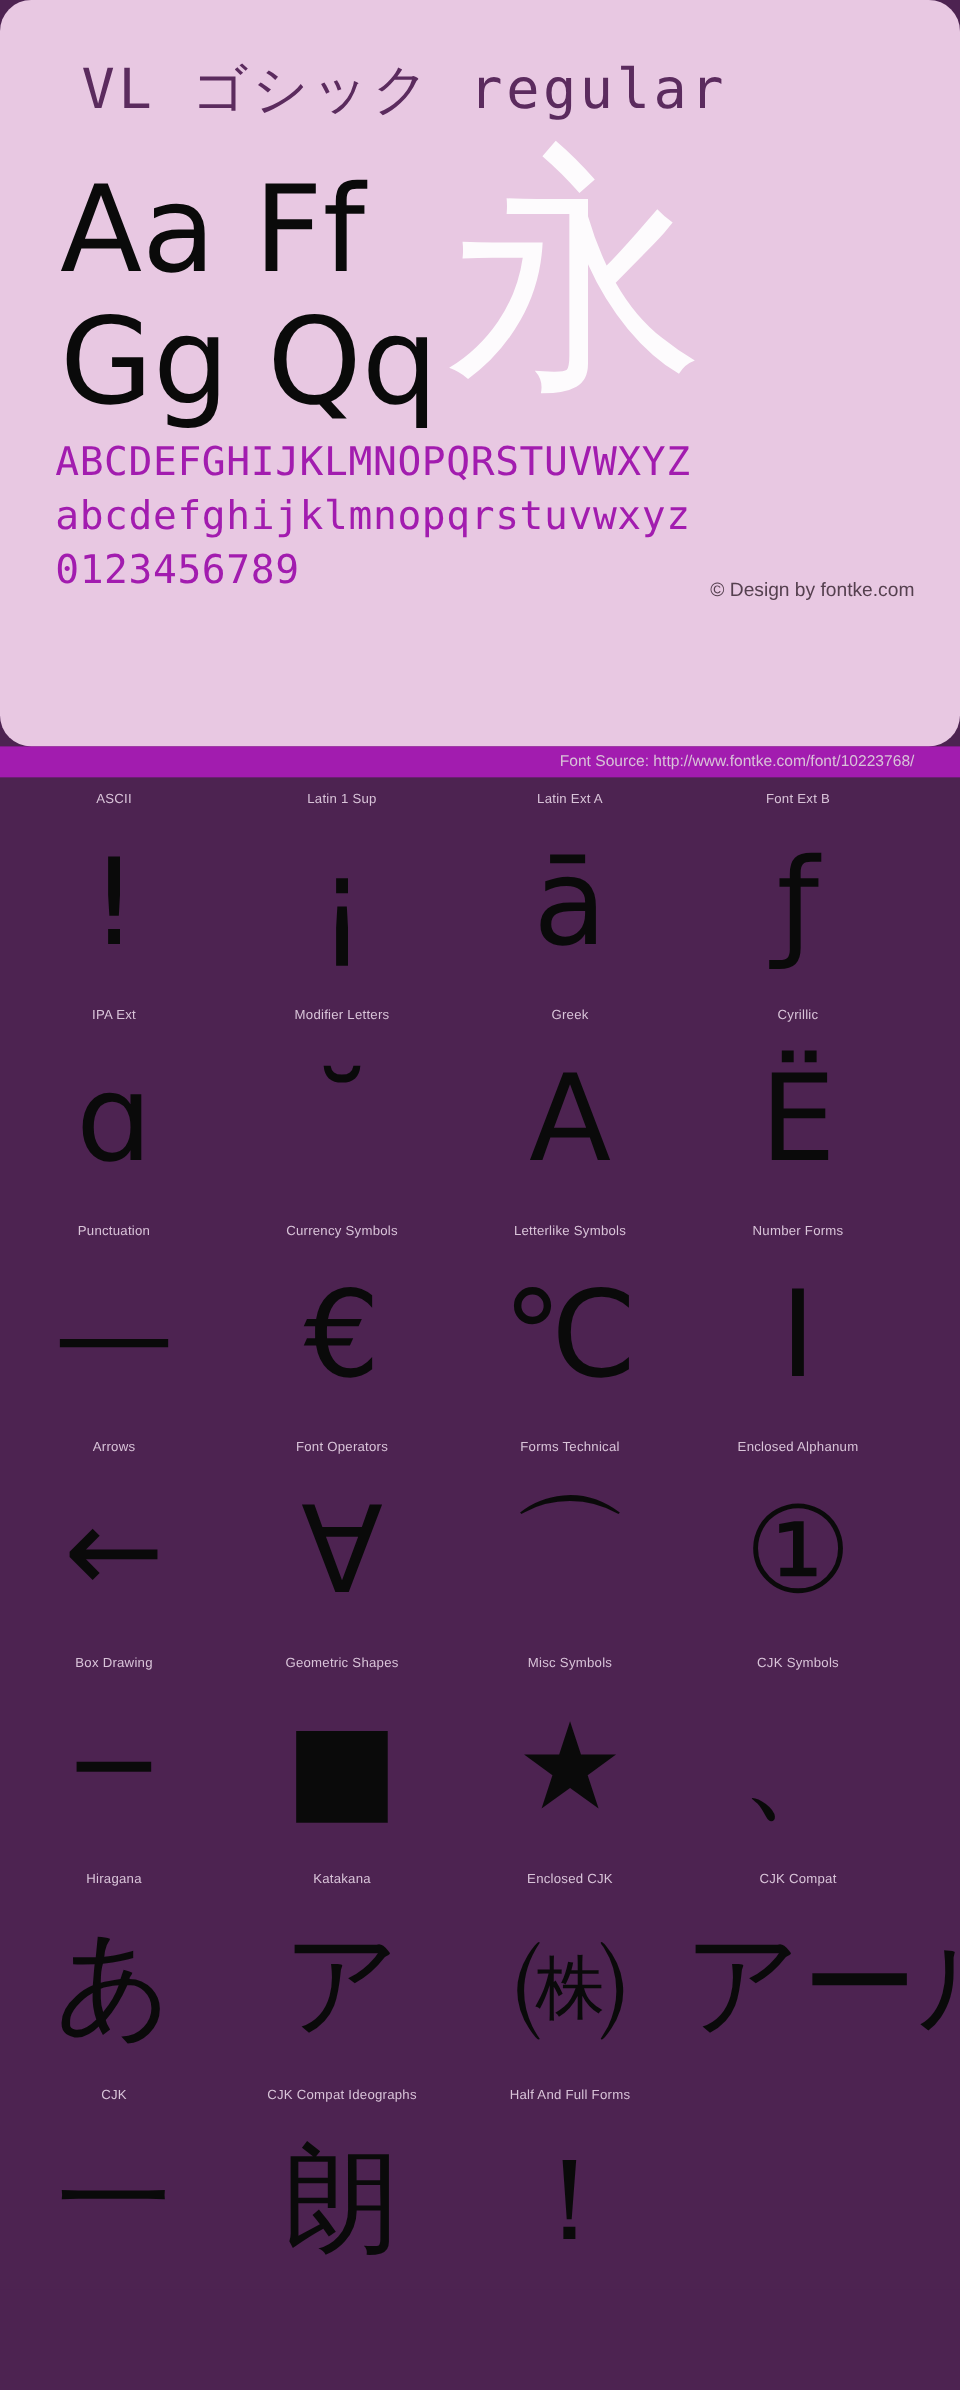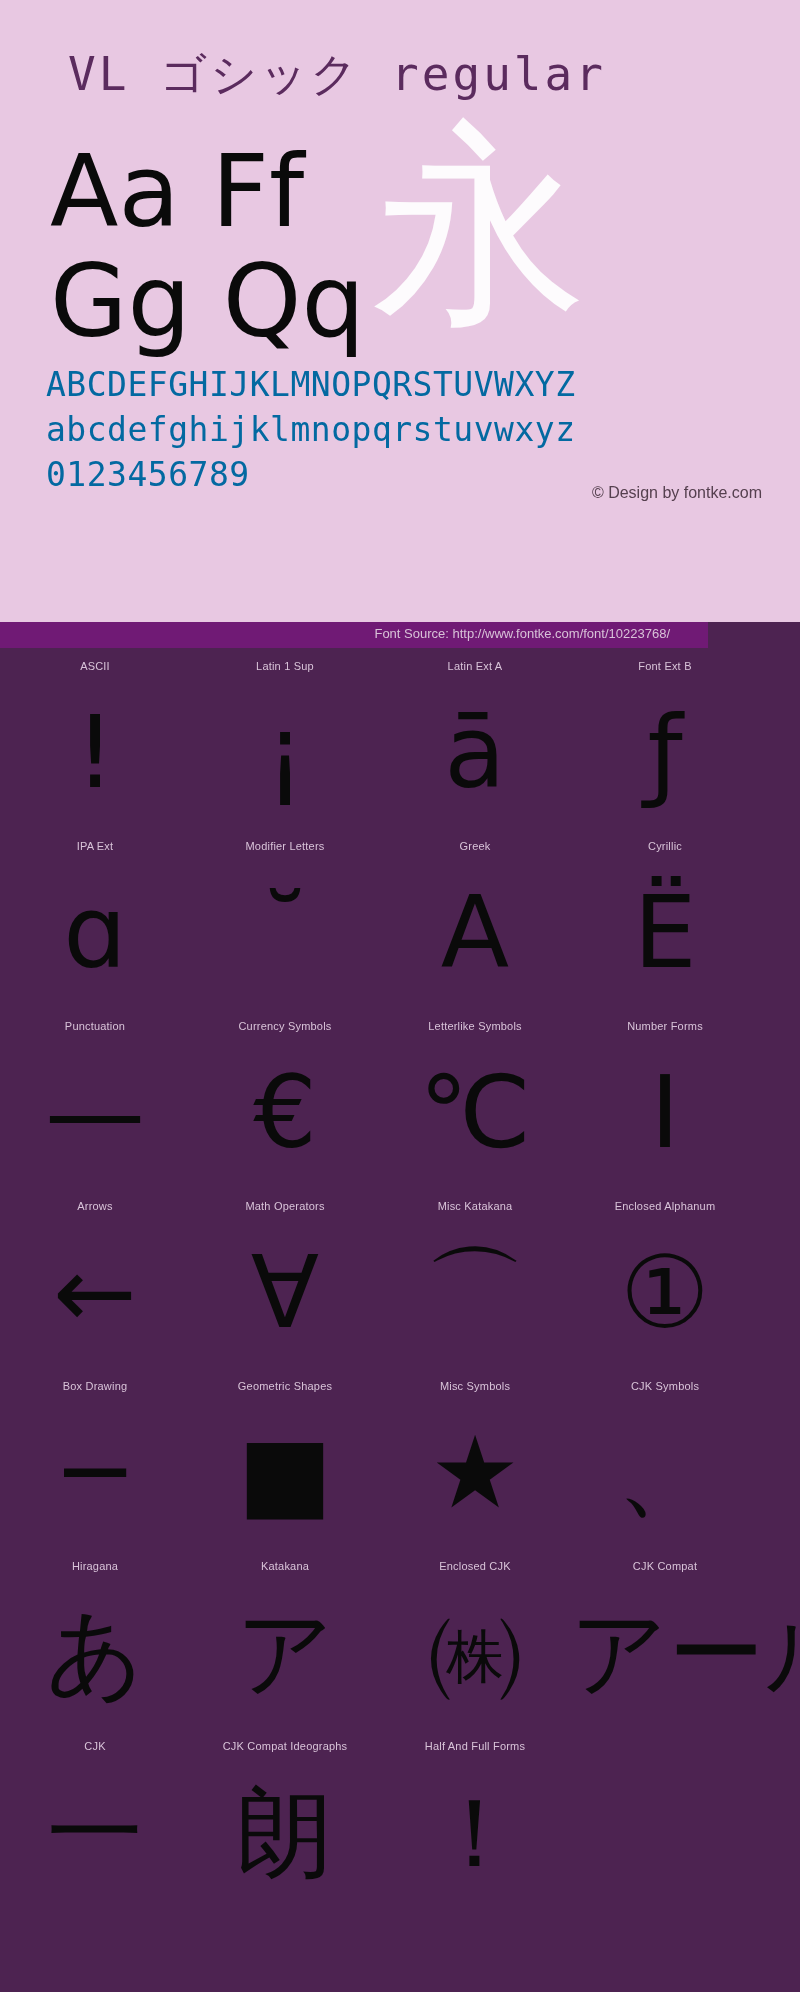--- a/index.html
+++ b/index.html
@@ -16,20 +16,21 @@
   }
 
   
   .header {
     position: relative;
     width: 800px;
     height: 622px;
     background: #e8c8e2;
     box-sizing: border-box;
     overflow: hidden;
+    border-radius: 26px;
   }
 
   .title {
     position: absolute;
     left: 68px;
     top: 44px;
     font-family: "DejaVu Sans Mono", monospace;
     font-size: 46px;
     letter-spacing: 3px;
     color: #5b2b5e;
@@ -61,43 +62,43 @@
     white-space: nowrap;
   }
 
   .alpharow {
     position: absolute;
     left: 46px;
     font-family: "DejaVu Sans Mono", monospace;
     font-size: 33px;
     line-height: 33px;
     letter-spacing: 0.5px;
-    color: #0369a1;
+    color: #a21caf;
     white-space: nowrap;
   }
   .alpharow-upper  { top: 368px; }
   .alpharow-lower  { top: 413px; }
   .alpharow-digits { top: 458px; }
 
   .credit {
     position: absolute;
     right: 38px;
     top: 484px;
     font-family: "Liberation Sans", sans-serif;
     font-size: 16px;
     color: #55404f;
     white-space: nowrap;
   }
 
   
   .source-band {
     position: relative;
-    width: 708px;
+    width: 800px;
     height: 26px;
-    background: #701a75;
+    background: #a21caf;
   }
   .source-text {
     position: absolute;
     right: 38px;
     top: 4px;
     font-family: "Liberation Sans", sans-serif;
     font-size: 13px;
     color: #d8c2d8;
     white-space: nowrap;
   }
@@ -228,25 +229,25 @@
         <div class="cell-label">Number Forms</div>
         <div class="cell-glyph">Ⅰ</div>
       </div>
     </div>
     <div class="grid-row">
       <div class="cell">
         <div class="cell-label">Arrows</div>
         <div class="cell-glyph">←</div>
       </div>
       <div class="cell">
-        <div class="cell-label">Math Operators</div>
+        <div class="cell-label">Font Operators</div>
         <div class="cell-glyph">∀</div>
       </div>
       <div class="cell">
-        <div class="cell-label">Misc Katakana</div>
+        <div class="cell-label">Forms Technical</div>
         <div class="cell-glyph">⌒</div>
       </div>
       <div class="cell">
         <div class="cell-label">Enclosed Alphanum</div>
         <div class="cell-glyph">①</div>
       </div>
     </div>
     <div class="grid-row">
       <div class="cell">
         <div class="cell-label">Box Drawing</div>

